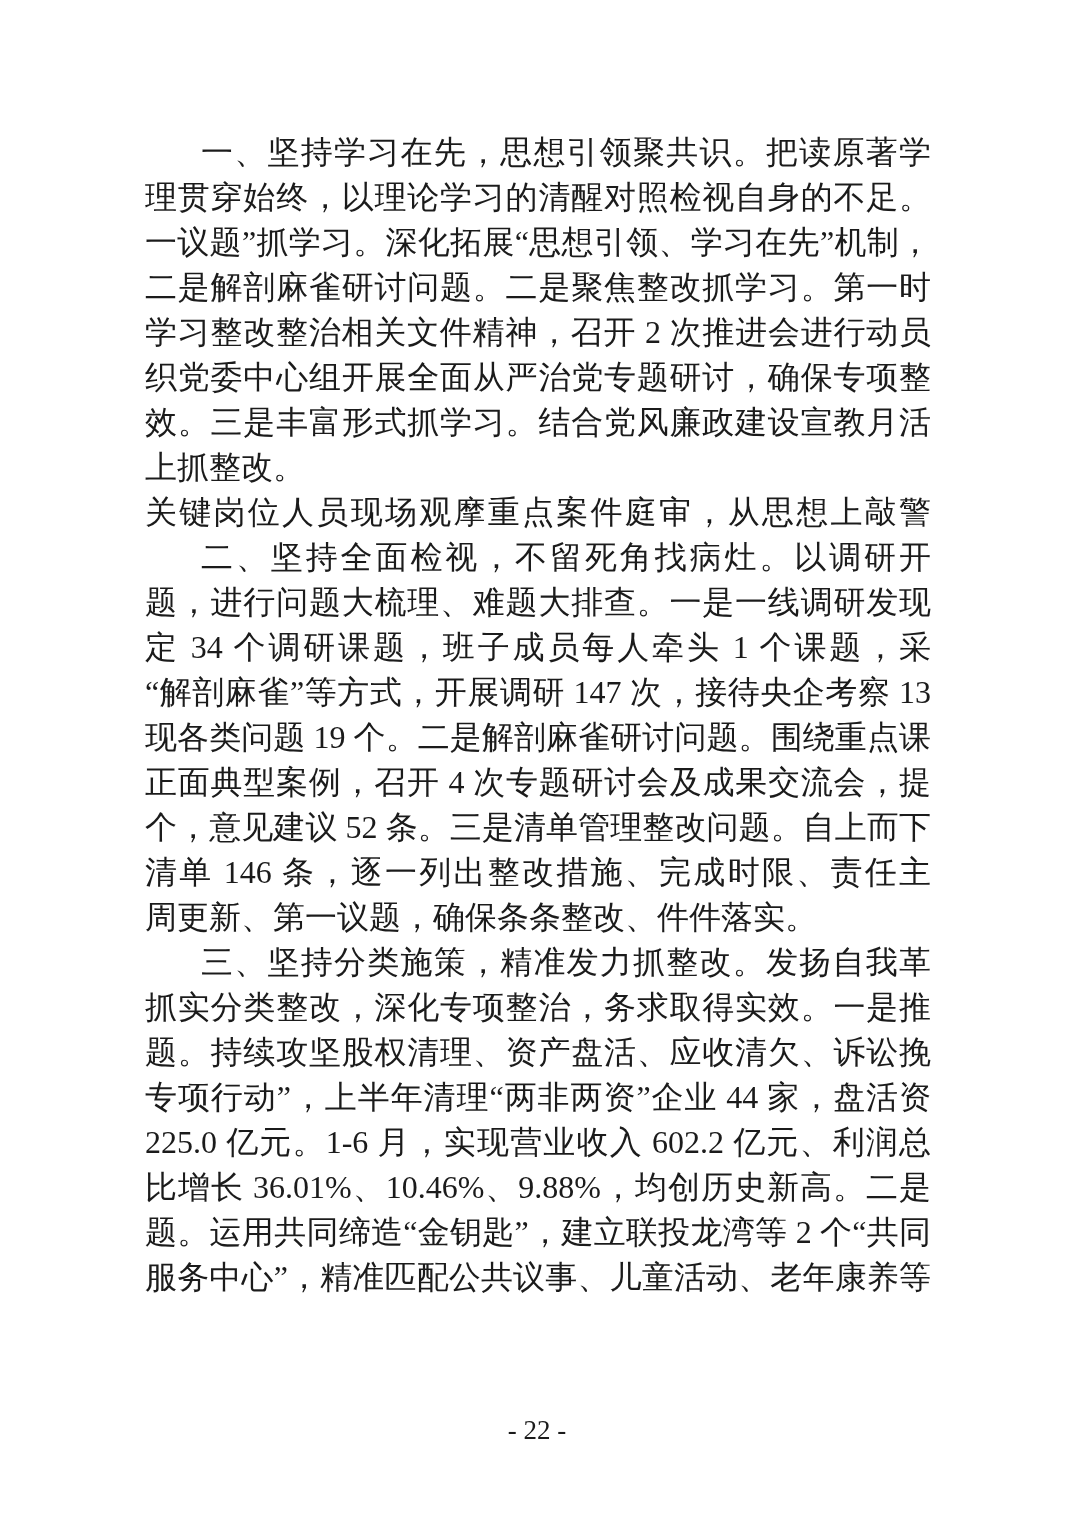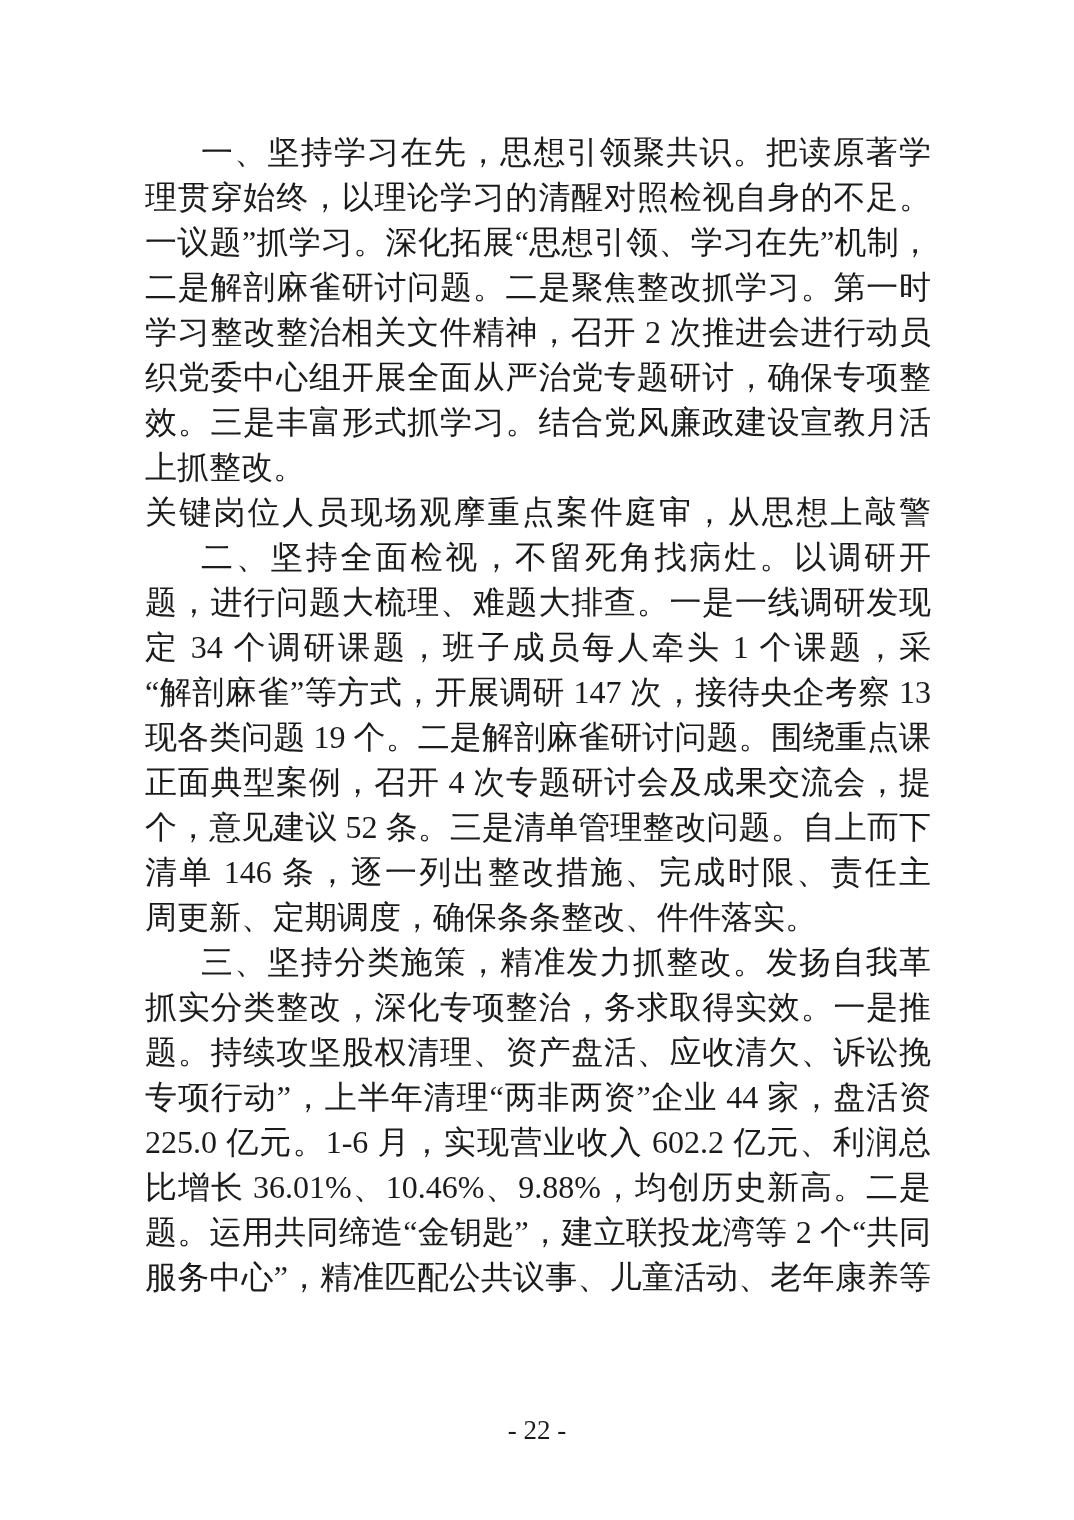--- a/index.html
+++ b/index.html
@@ -66,21 +66,21 @@
       </div>
       <div class="para">
         <div class="line first">二、坚持全面检视，不留死角找病灶。以调研开路、调研开</div>
         <div class="line">题，进行问题大梳理、难题大排查。一是一线调研发现问题。确</div>
         <div class="line">定 34 个调研课题，班子成员每人牵头 1 个课题，采取“四不两直”</div>
         <div class="line">“解剖麻雀”等方式，开展调研 147 次，接待央企考察 13 次，发</div>
         <div class="line">现各类问题 19 个。二是解剖麻雀研讨问题。围绕重点课题及 2 个</div>
         <div class="line">正面典型案例，召开 4 次专题研讨会及成果交流会，提出问题 38</div>
         <div class="line">个，意见建议 52 条。三是清单管理整改问题。自上而下建立问题</div>
         <div class="line">清单 146 条，逐一列出整改措施、完成时限、责任主体，实行双</div>
-        <div class="line last-left">周更新、定期调度，确保条条整改、件件落实。</div>
+        <div class="line last-left">周更新、第一议题，确保条条整改、件件落实。</div>
       </div>
       <div class="para">
         <div class="line first">三、坚持分类施策，精准发力抓整改。发扬自我革命精神，</div>
         <div class="line">抓实分类整改，深化专项整治，务求取得实效。一是推动发展破</div>
         <div class="line">题。持续攻坚股权清理、资产盘活、应收清欠、诉讼挽损“四大</div>
         <div class="line">专项行动”，上半年清理“两非两资”企业 44 家，盘活资产资金</div>
         <div class="line">225.0 亿元。1-6 月，实现营业收入 602.2 亿元、利润总额 22.49</div>
         <div class="line">比增长 36.01%、10.46%、9.88%，均创历史新高。二是解决民生难</div>
         <div class="line">题。运用共同缔造“金钥匙”，建立联投龙湾等 2 个“共同缔造</div>
         <div class="line">服务中心”，精准匹配公共议事、儿童活动、老年康养等居民需</div>

